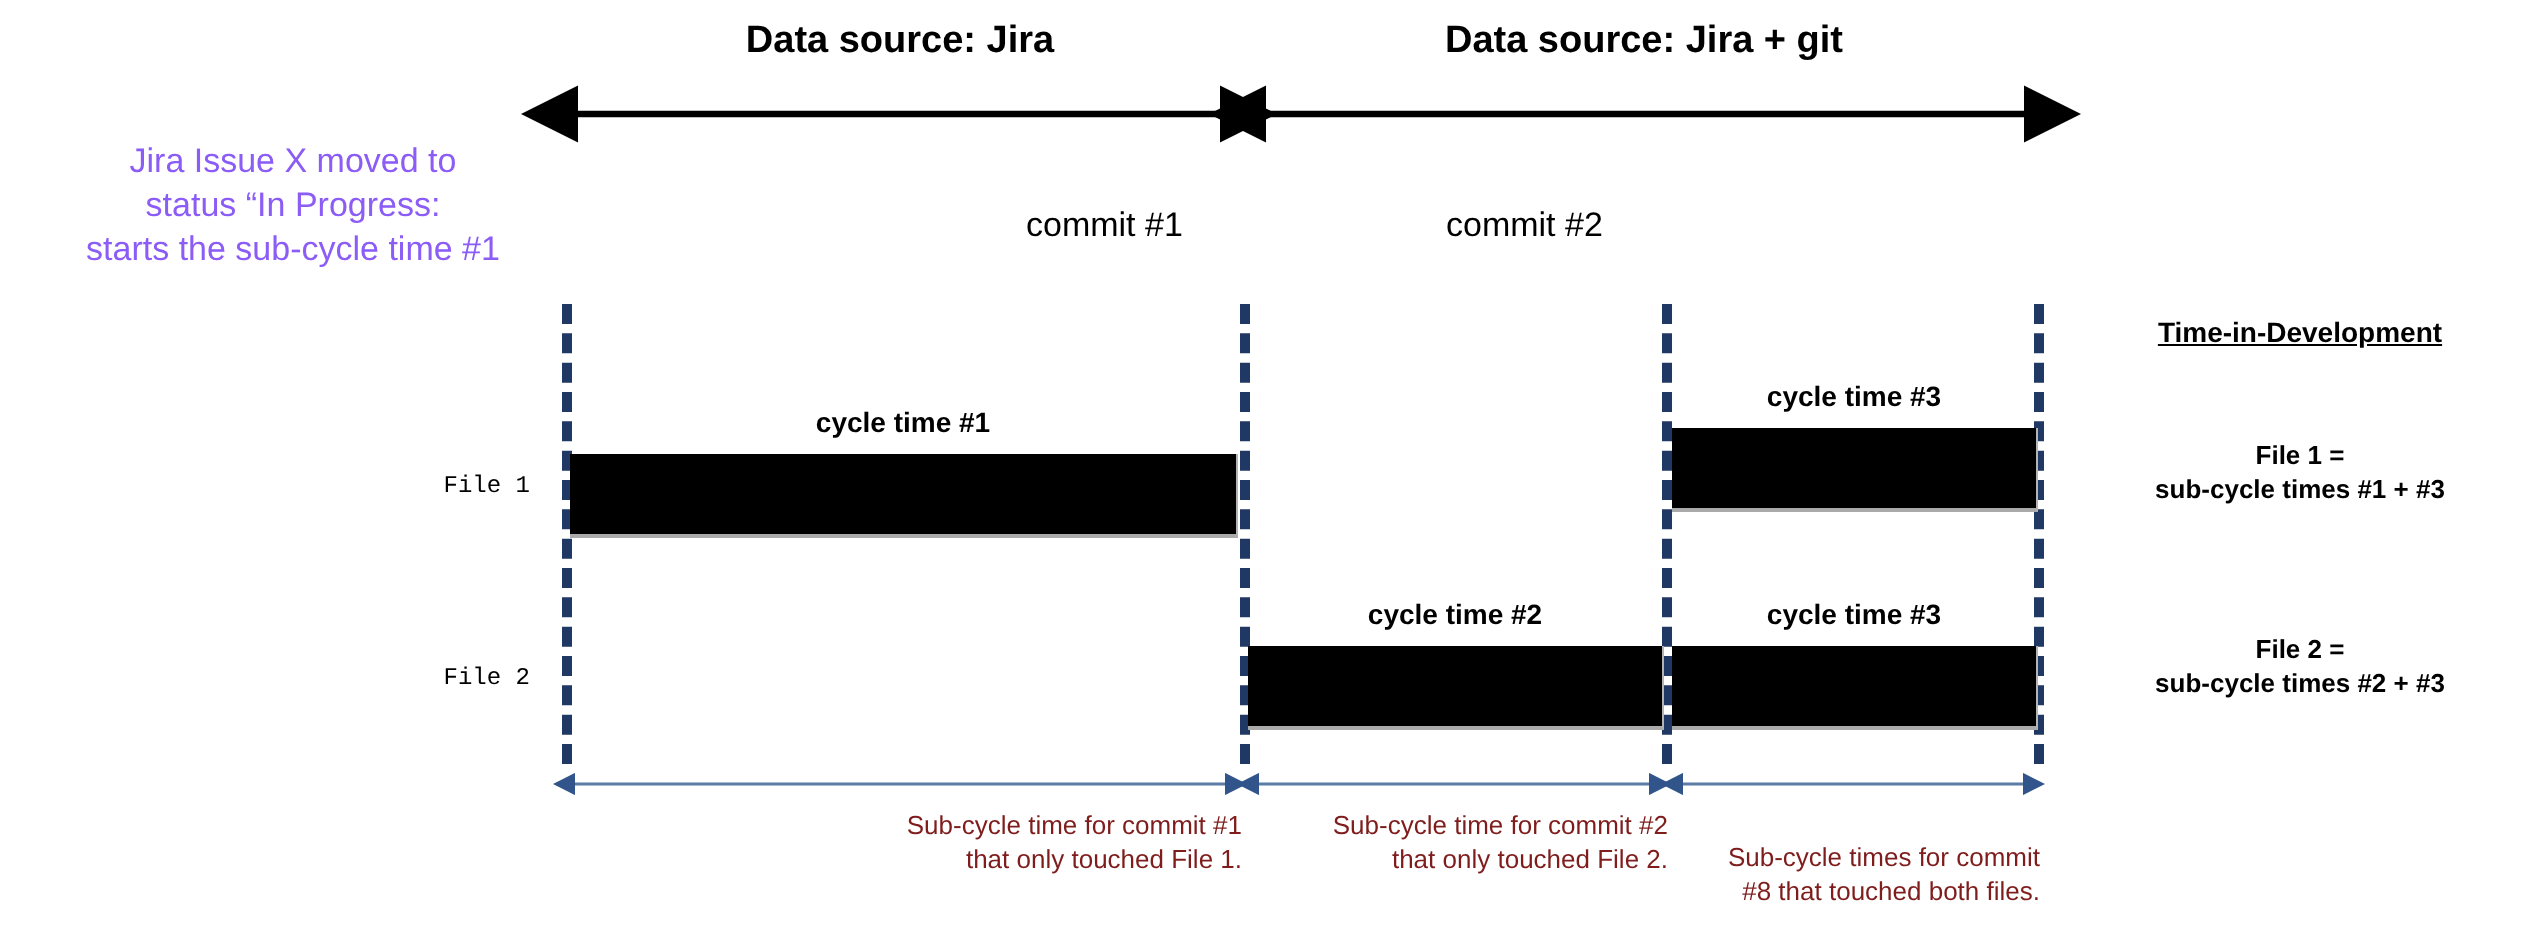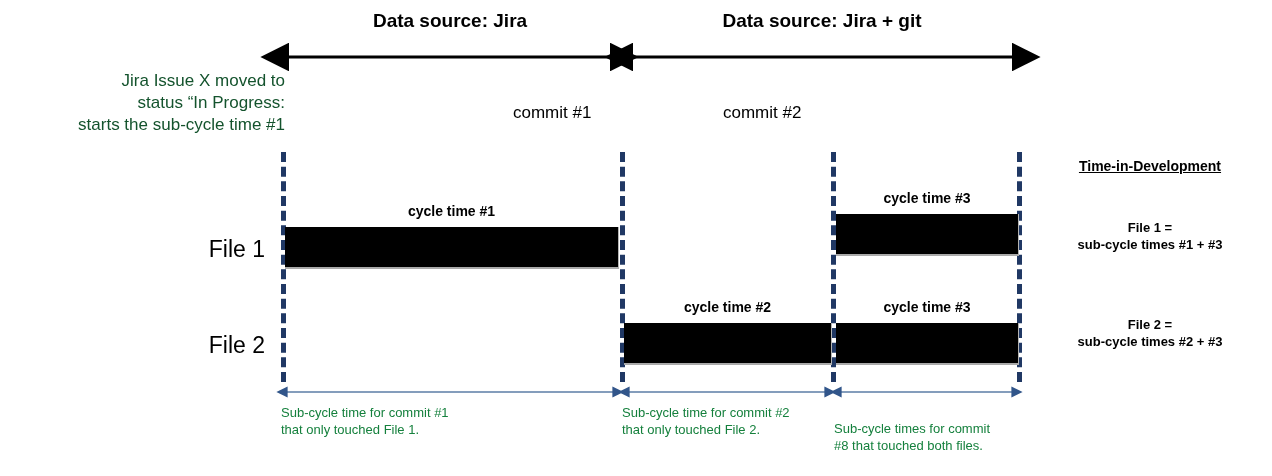--- a/index.html
+++ b/index.html
@@ -10,41 +10,41 @@
   }
   .stage{position:absolute;left:0;top:0;width:1272px;height:476px;}
   .abs{position:absolute;}
 
   
   .hdr-label{
     font-size:19px;font-weight:bold;text-align:center;white-space:nowrap;
     letter-spacing:0px;
   }
   .note-left{
-    font-size:17px;line-height:22px;text-align:right;color:#14532d;
+    font-size:17px;line-height:22px;text-align:center;color:#8b5cf6;
   }
   .commit-label{
     font-size:17px;white-space:nowrap;
   }
   .row-label{
-    font-size:23px;text-align:right;white-space:nowrap;
+    font-size:12px;text-align:right;white-space:nowrap;font-family:Liberation Mono, monospace;
   }
   .bar-label{
     font-size:14px;font-weight:bold;text-align:center;white-space:nowrap;
   }
   .tid-title{
     font-size:14px;font-weight:bold;text-decoration:underline;
     text-align:center;white-space:nowrap;
   }
   .tid-text{
     font-size:13px;font-weight:bold;line-height:17px;text-align:center;
     white-space:nowrap;
   }
   .caption{
-    font-size:13px;line-height:17px;text-align:left;color:#15803d;
+    font-size:13px;line-height:17px;text-align:right;color:#7f1d1d;
   }
 
   
   .vline{
     width:0;border-left:5px dashed #203864;
   }
   .bar{
     background:#000000;
     border-bottom:2px solid #aaaaaa;
     border-right:1px solid #b4b4b4;

